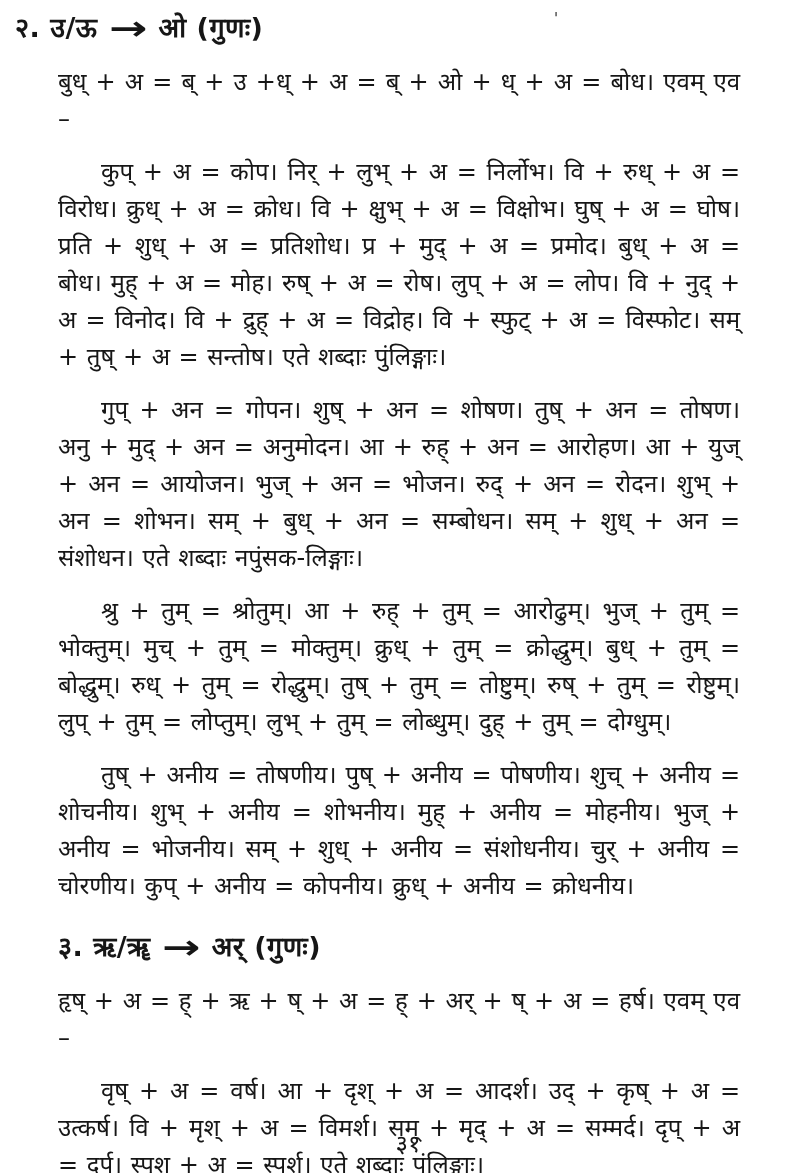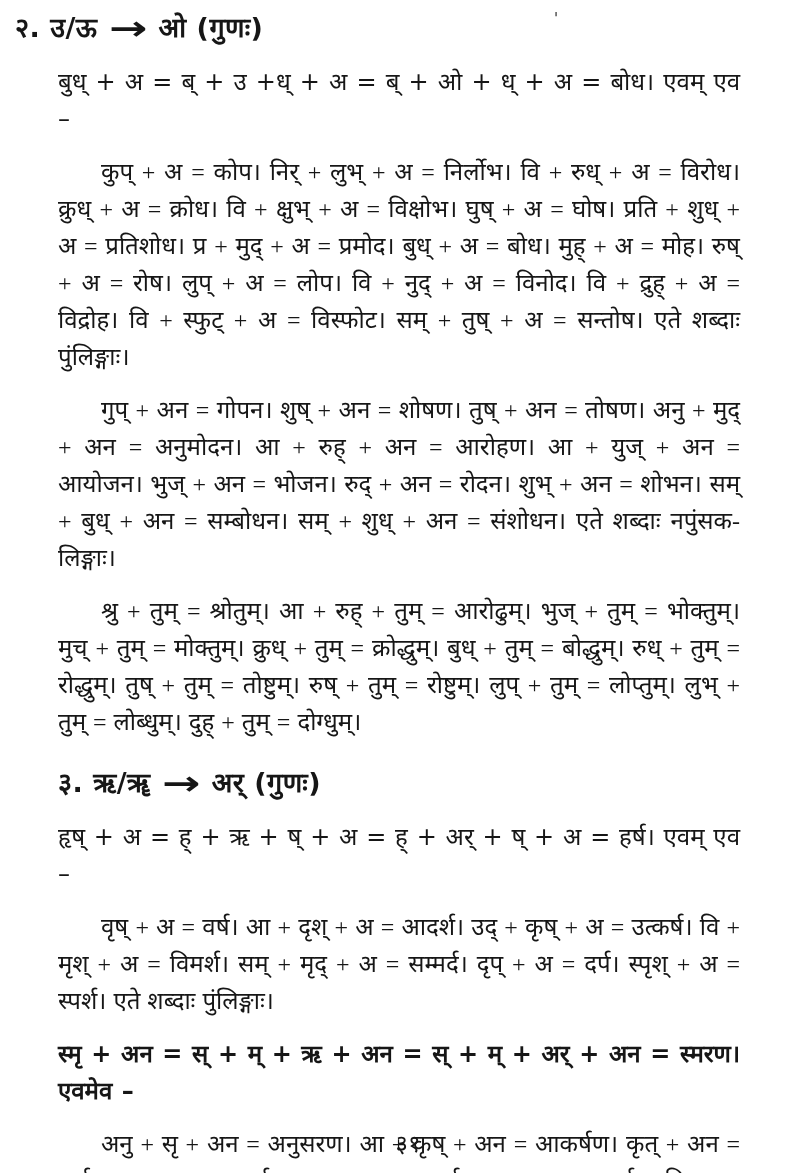--- a/index.html
+++ b/index.html
@@ -38,21 +38,21 @@
     transform-origin: center;
     margin: 0 8px;
   }
   .para {
     font-size: 24px;
     line-height: 37px;
     text-align: justify;
     margin: 16px;
     word-spacing: 1px;
   }
-  .indent { text-indent: 43px; font-family: Liberation Serif, serif; }
+  .indent { text-indent: 43px; }
   .spaced { margin-top: 9px; font-weight: bold; }
   .page-number {
     position: absolute;
     bottom: 14px;
     left: 16px;
     right: 0;
     text-align: center;
     font-size: 24px;
   }
   .scan-artifact {
@@ -73,20 +73,21 @@
   <div class="content">
 
     <section class="section">
       <h2 class="section-heading">
         <span>२. उ/ऊ</span><span class="heading-arrow">→</span><span>ओ (गुणः)</span>
       </h2>
       <p class="para">बुध् + अ = ब् + उ +ध् + अ = ब् + ओ + ध् + अ = बोध। एवम् एव –</p>
       <p class="para indent">कुप् + अ = कोप। निर् + लुभ् + अ = निर्लोभ। वि + रुध् + अ = विरोध। क्रुध् + अ = क्रोध। वि + क्षुभ् + अ = विक्षोभ। घुष् + अ = घोष। प्रति + शुध् + अ = प्रतिशोध। प्र + मुद् + अ = प्रमोद। बुध् + अ = बोध। मुह् + अ = मोह। रुष् + अ = रोष। लुप् + अ = लोप। वि + नुद् + अ = विनोद। वि + द्रुह् + अ = विद्रोह। वि + स्फुट् + अ = विस्फोट। सम् + तुष् + अ = सन्तोष। एते शब्दाः पुंलिङ्गाः।</p>
       <p class="para indent">गुप् + अन = गोपन। शुष् + अन = शोषण। तुष् + अन = तोषण। अनु + मुद् + अन = अनुमोदन। आ + रुह् + अन = आरोहण। आ + युज् + अन = आयोजन। भुज् + अन = भोजन। रुद् + अन = रोदन। शुभ् + अन = शोभन। सम् + बुध् + अन = सम्बोधन। सम् + शुध् + अन = संशोधन। एते शब्दाः नपुंसक-लिङ्गाः।</p>
       <p class="para indent">श्रु + तुम् = श्रोतुम्। आ + रुह् + तुम् = आरोढुम्। भुज् + तुम् = भोक्तुम्। मुच् + तुम् = मोक्तुम्। क्रुध् + तुम् = क्रोद्धुम्। बुध् + तुम् = बोद्धुम्। रुध् + तुम् = रोद्धुम्। तुष् + तुम् = तोष्टुम्। रुष् + तुम् = रोष्टुम्। लुप् + तुम् = लोप्तुम्। लुभ् + तुम् = लोब्धुम्। दुह् + तुम् = दोग्धुम्।</p>
+      <p class="para indent">तुष् + अनीय = तोषणीय। पुष् + अनीय = पोषणीय। शुच् + अनीय = शोचनीय। शुभ् + अनीय = शोभनीय। मुह् + अनीय = मोहनीय। भुज् + अनीय = भोजनीय। सम् + शुध् + अनीय = संशोधनीय। चुर् + अनीय = चोरणीय। कुप् + अनीय = कोपनीय। क्रुध् + अनीय = क्रोधनीय।</p>
     </section>
 
     <section class="section">
       <h2 class="section-heading">
         <span>३. ऋ/ॠ</span><span class="heading-arrow">→</span><span>अर् (गुणः)</span>
       </h2>
       <p class="para">हृष् + अ = ह् + ऋ + ष् + अ = ह् + अर् + ष् + अ = हर्ष। एवम् एव –</p>
       <p class="para indent">वृष् + अ = वर्ष। आ + दृश् + अ = आदर्श। उद् + कृष् + अ = उत्कर्ष। वि + मृश् + अ = विमर्श। सम् + मृद् + अ = सम्मर्द। दृप् + अ = दर्प। स्पृश् + अ = स्पर्श। एते शब्दाः पुंलिङ्गाः।</p>
       <p class="para spaced">स्मृ + अन = स् + म् + ऋ + अन = स् + म् + अर् + अन = स्मरण। एवमेव –</p>
       <p class="para indent">अनु + सृ + अन = अनुसरण। आ + कृष् + अन = आकर्षण। कृत् + अन = कर्तन। दृश् + अन = दर्शन। भृज् + अन = भर्जन। मृद् + अन = मर्दन। वि+ सृज् + अन = विसर्जन। वृज् + अन = वर्जन। वृध् + अन = वर्धन। घृष् + अन = घर्षण। ह +</p>

